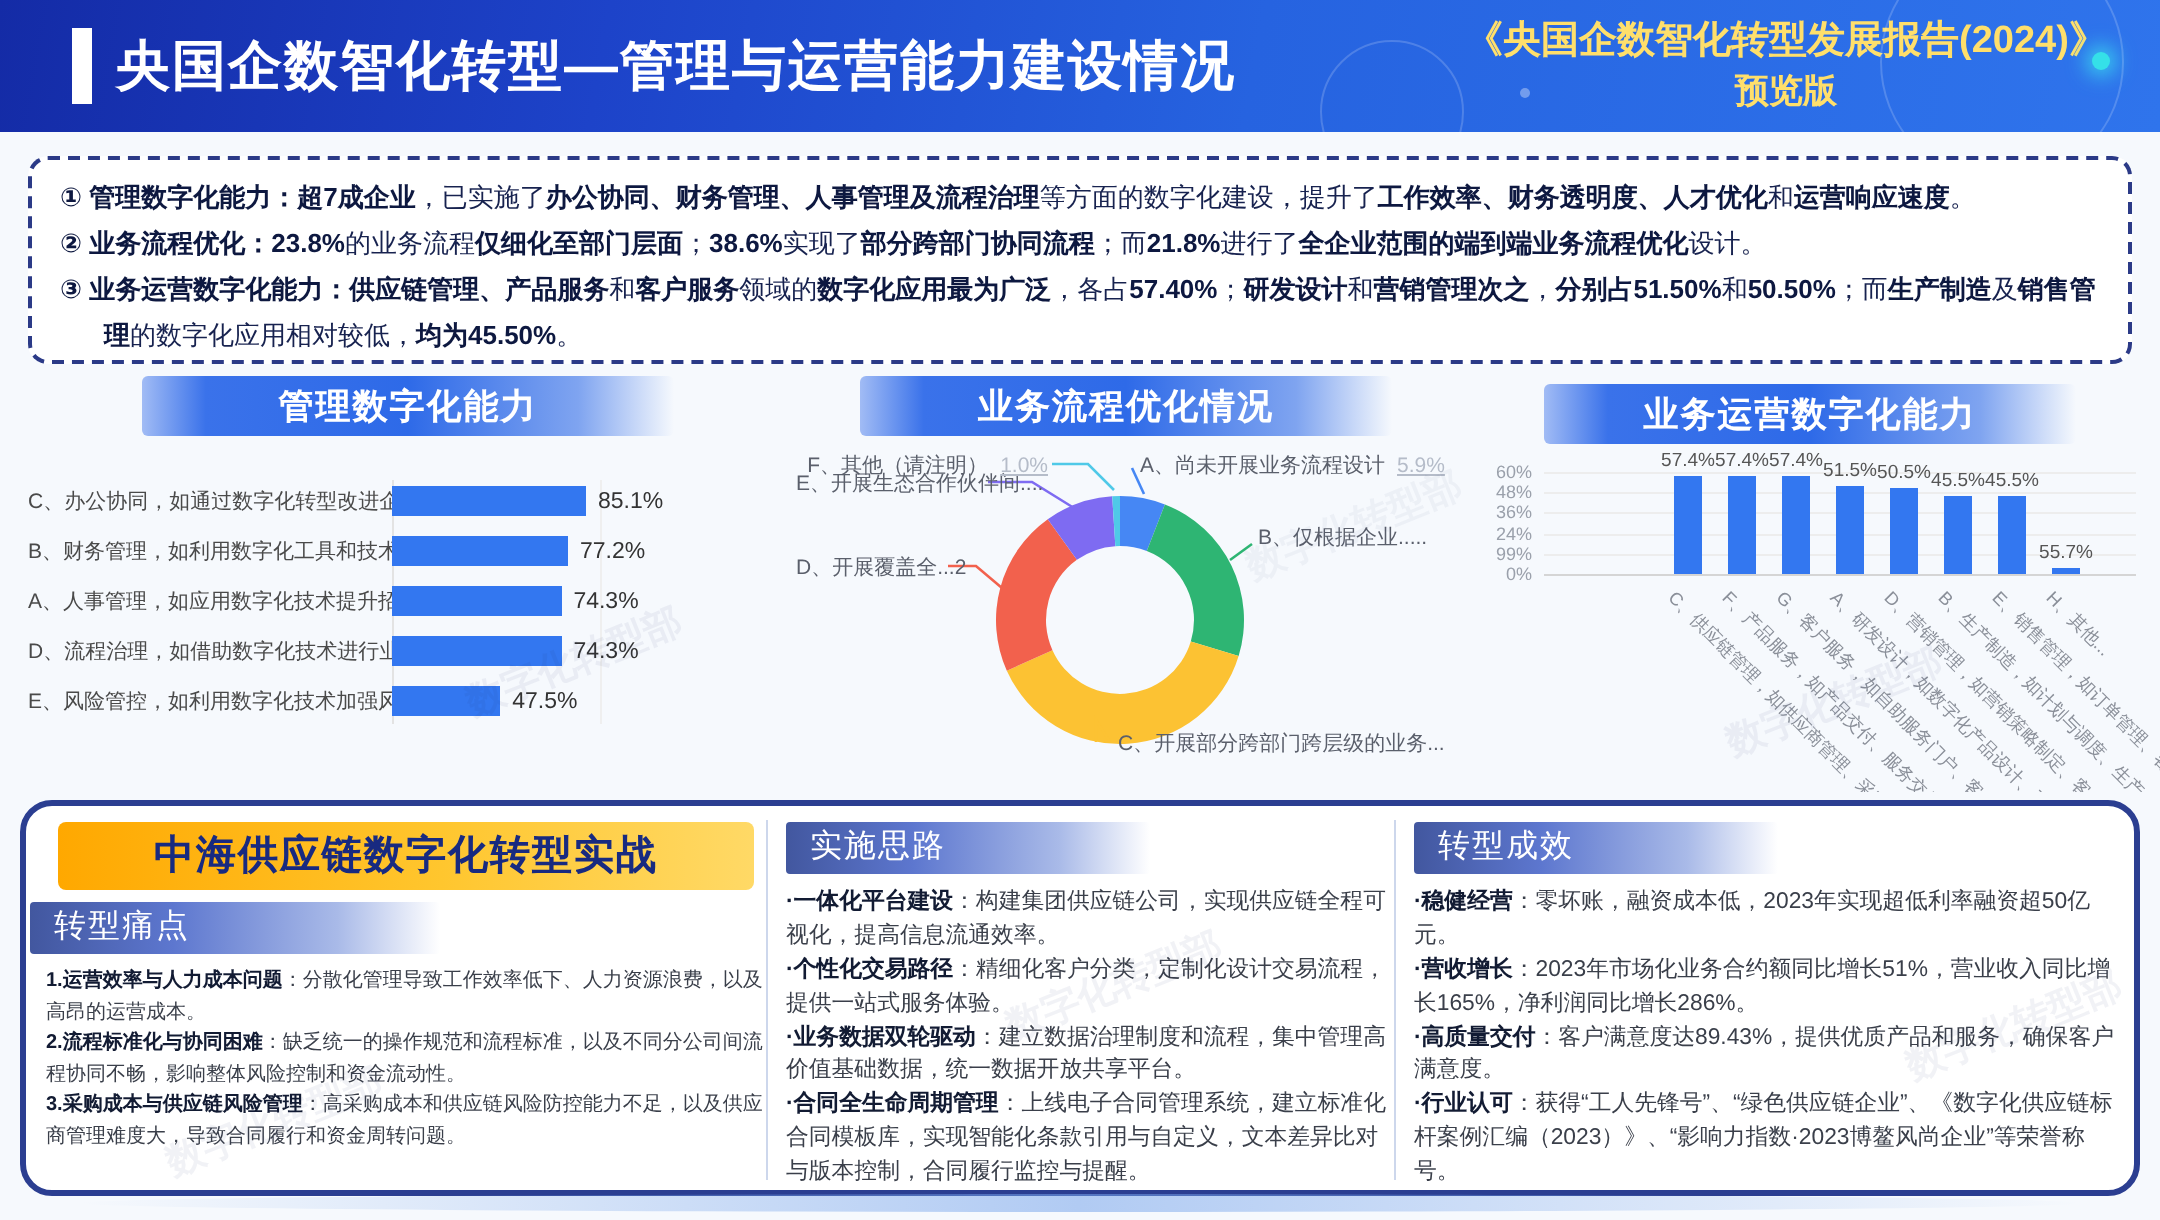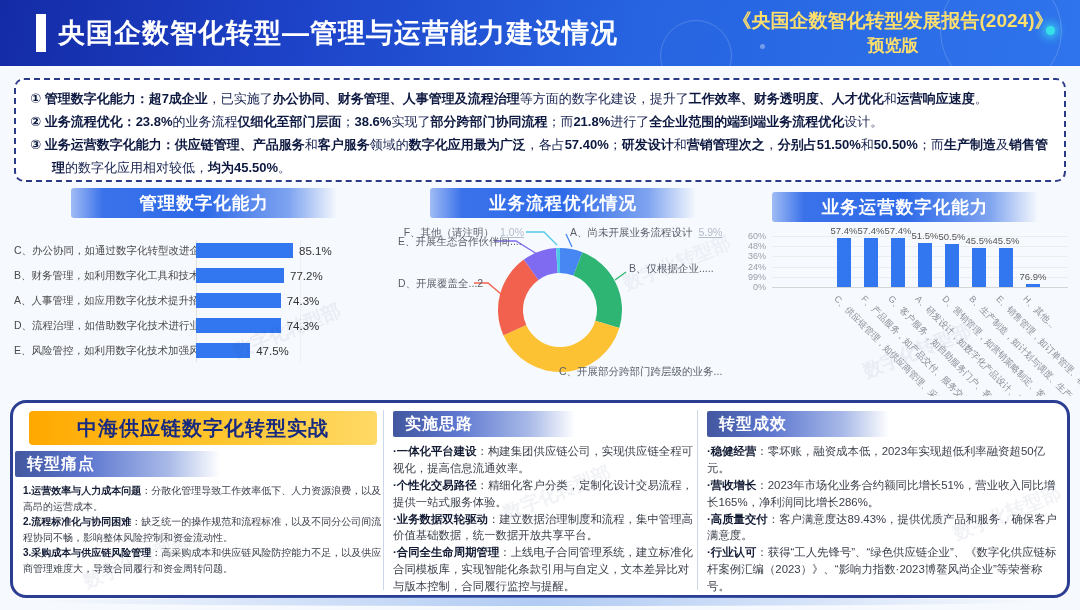--- a/index.html
+++ b/index.html
@@ -74,21 +74,21 @@
   }
   .bottom-glow{position:absolute;left:40px;top:597px;width:1000px;height:9px;border-radius:50%;
     background:linear-gradient(90deg,rgba(120,165,235,0),rgba(120,165,235,.55),rgba(120,165,235,0));}
   .yellow-banner{
     position:absolute;left:16px;top:8px;width:348px;height:34px;line-height:34px;border-radius:4px;
     background:linear-gradient(90deg,#ffa800 0%,#ffc62e 55%,#ffd966 100%);
     text-align:center;font-size:20px;font-weight:bold;color:#182a80;letter-spacing:1px;
   }
   .blue-sub{
     position:absolute;height:26px;line-height:26px;padding-left:12px;box-sizing:border-box;
-    color:#ffffff;font-size:16px;font-weight:bold;letter-spacing:1px;
+    color:#ffffff;font-size:16px;font-weight:normal;letter-spacing:1px;
     background:linear-gradient(90deg,#42579f 0%,#5d77cf 35%,#a9bae8 75%,rgba(255,255,255,0) 100%);
     border-radius:2px;
   }
   .panel-items{position:absolute;font-size:10px;line-height:1.56;color:#3a3f4a;}
   .panel-items .lead{font-weight:bold;color:#121b33;}
   .v-div{position:absolute;top:410px;width:1px;height:180px;background:#cdd7ec;}
   
   .wm{position:absolute;font-size:19px;color:#1b2b66;opacity:.055;transform:rotate(-22deg);white-space:nowrap;font-weight:bold;}
 </style>
 </head>
@@ -194,21 +194,21 @@
       <div class="c3-bar" style="left: 215px; top: 56.075px; height: 42.925px; background: rgb(51, 119, 240);"></div>
       <div class="c3-val" style="left: 202px; top: 43.075px;">50.5%</div>
       <div class="c3-cat" style="left: 218px; top: 105px;">D、营销管理，如营销策略制定、客户数...</div>
       <div class="c3-bar" style="left: 242px; top: 60.325px; height: 38.675px; background: rgb(51, 119, 240);"></div>
       <div class="c3-val" style="left: 229px; top: 47.325px;">45.5%</div>
       <div class="c3-cat" style="left: 245px; top: 105px;">B、生产制造，如计划与调度、生产...</div>
       <div class="c3-bar" style="left: 269px; top: 60.325px; height: 38.675px; background: rgb(51, 119, 240);"></div>
       <div class="c3-val" style="left: 256px; top: 47.325px;">45.5%</div>
       <div class="c3-cat" style="left: 272px; top: 105px;">E、销售管理，如订单管理、客户管...</div>
       <div class="c3-bar" style="left: 296px; top: 96.45px; height: 2.55px; background: rgb(51, 119, 240);"></div>
-      <div class="c3-val" style="left: 283px; top: 83.45px;">76.9%</div>
+      <div class="c3-val" style="left: 283px; top: 83.45px;">55.7%</div>
       <div class="c3-cat" style="left: 299px; top: 105px;">H、其他...</div>
     </div>
 </div>
 
 <div class="bottom">
   <div class="yellow-banner">中海供应链数字化转型实战</div>
 
   <div class="blue-sub" style="left:2px;top:48px;width:205px;">转型痛点</div>
   <div class="panel-items" style="left:10px;top:80px;width:362px;">
       <div class="panel-item"><span class="lead">1.运营效率与人力成本问题</span><span>：分散化管理导致工作效率低下、人力资源浪费，以及高昂的运营成本。</span></div>

